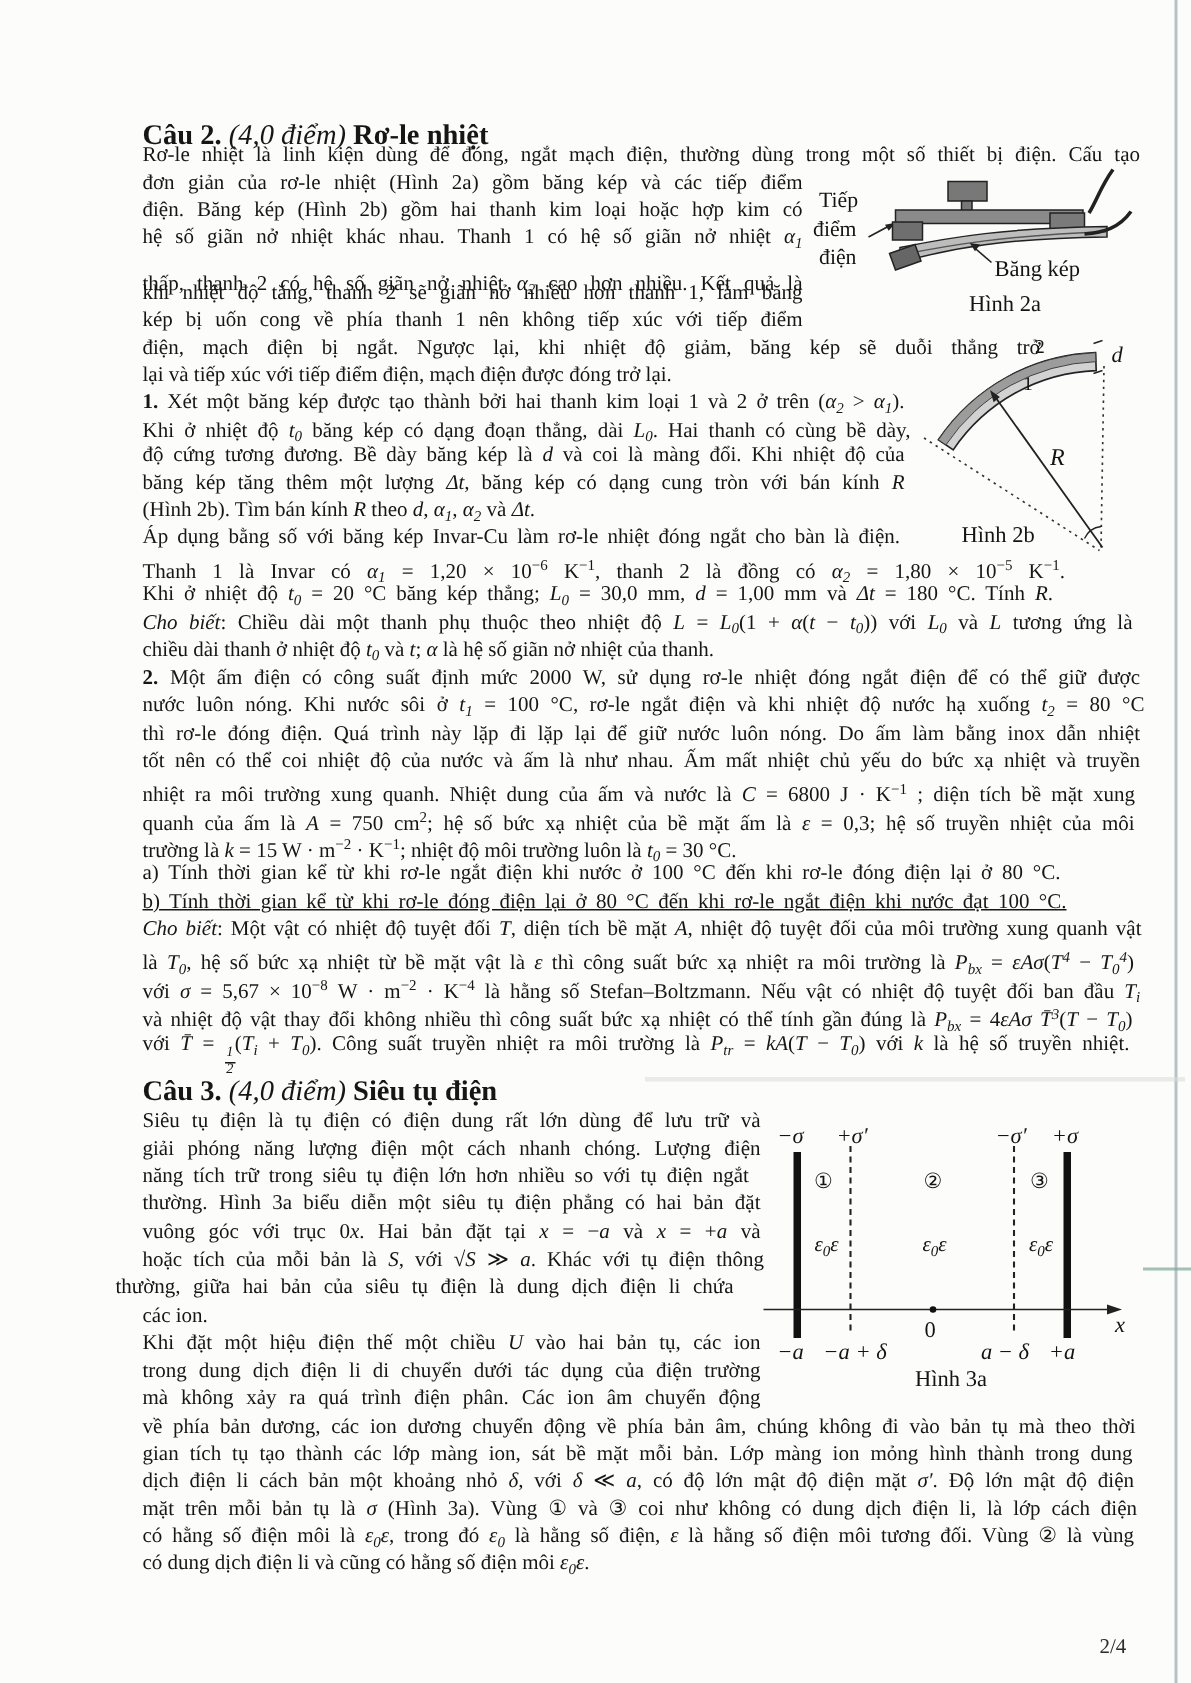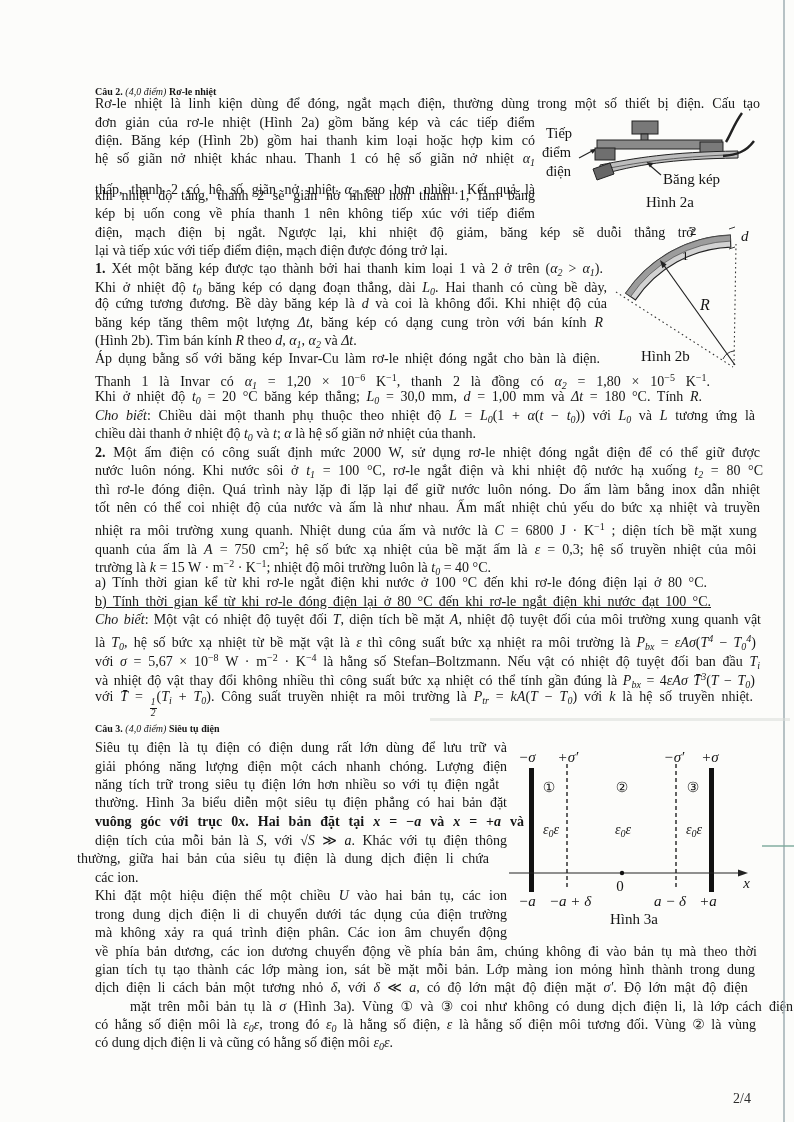--- a/index.html
+++ b/index.html
@@ -3,21 +3,21 @@
 <meta charset="utf-8">
 <style>
   html,body{margin:0;padding:0;background:#e8e8e8;}
   .page{position:relative;width:794px;height:1122px;background:#fcfcfa;overflow:hidden;
         font-family:"Liberation Serif","DejaVu Serif",serif;color:#161616;}
   .line{position:absolute;white-space:nowrap;font-size:14px;line-height:19px;}
   .line .inner{display:inline-block;white-space:nowrap;}
   .s-b{font-weight:bold}
   .s-i{font-style:italic}
   .s-m{font-style:italic}
-  .s-h{font-size:10px}
+  .s-h{font-size:19px}
   .s-sub{font-size:10px;vertical-align:-3px}
   .s-sup{font-size:10px;vertical-align:5px}
   .s-frac{display:inline-flex;flex-direction:column;align-items:center;font-size:9.5px;
           line-height:1.05;vertical-align:-4px;font-style:italic}
   .s-frac .fr-top{border-bottom:1px solid #161616;padding:0 1px}
   .fig{position:absolute;}
   .fig text{font-family:"Liberation Serif","DejaVu Serif",serif;fill:#141414;}
   .footer{position:absolute;left:733px;top:1091px;font-size:14px;color:#2b2b2b;}
   .scan-line{position:absolute;left:783px;top:0;width:2px;height:1122px;background:#aab7bb;opacity:.85;}
   .scan-tick{position:absolute;left:762px;top:845px;width:32px;height:2px;background:#7ba89a;opacity:.7;}
@@ -34,61 +34,61 @@
       <div class="line" style="left: 95px; top: 113px;"><span class="inner" style="word-spacing: 5.46394px;"><span>đơn giản của rơ-le nhiệt (Hình 2a) gồm băng kép và các tiếp điểm</span></span></div>
       <div class="line" style="left: 95px; top: 131px;"><span class="inner" style="word-spacing: 5.16226px;"><span>điện. Băng kép (Hình 2b) gồm hai thanh kim loại hoặc hợp kim có</span></span></div>
       <div class="line" style="left: 95px; top: 149px;"><span class="inner" style="word-spacing: 5.19583px;"><span>hệ số giãn nở nhiệt khác nhau. Thanh 1 có hệ số giãn nở nhiệt </span><span class="s-m">α</span><span class="s-m s-sub">1</span></span></div>
       <div class="line" style="left: 95px; top: 168px; margin-top: 12px;"><span class="inner" style="word-spacing: 5.20521px;"><span>thấp, thanh 2 có hệ số giãn nở nhiệt </span><span class="s-m">α</span><span class="s-m s-sub">2</span><span> cao hơn nhiều. Kết quả là</span></span></div>
       <div class="line" style="left: 95px; top: 186px;"><span class="inner" style="word-spacing: 5.20871px;"><span>khi nhiệt độ tăng, thanh 2 sẽ giãn nở nhiều hơn thanh 1, làm băng</span></span></div>
       <div class="line" style="left: 95px; top: 204px;"><span class="inner" style="word-spacing: 5.18192px;"><span>kép bị uốn cong về phía thanh 1 nên không tiếp xúc với tiếp điểm</span></span></div>
       <div class="line" style="left: 95px; top: 223px;"><span class="inner" style="word-spacing: 9px;"><span>điện, mạch điện bị ngắt. Ngược lại, khi nhiệt độ giảm, băng kép sẽ duỗi thẳng trở</span></span></div>
       <div class="line" style="left: 95px; top: 241px;"><span class="inner"><span>lại và tiếp xúc với tiếp điểm điện, mạch điện được đóng trở lại.</span></span></div>
       <div class="line" style="left: 95px; top: 259px;"><span class="inner" style="word-spacing: 2.52734px;"><span class="s-b">1.</span><span> Xét một băng kép được tạo thành bởi hai thanh kim loại 1 và 2 ở trên (</span><span class="s-m">α</span><span class="s-m s-sub">2</span><span> &gt; </span><span class="s-m">α</span><span class="s-m s-sub">1</span><span>).</span></span></div>
       <div class="line" style="left: 95px; top: 278px;"><span class="inner" style="word-spacing: 3.26997px;"><span>Khi ở nhiệt độ </span><span class="s-m">t</span><span class="s-m s-sub">0</span><span> băng kép có dạng đoạn thẳng, dài </span><span class="s-m">L</span><span class="s-m s-sub">0</span><span>. Hai thanh có cùng bề dày,</span></span></div>
-      <div class="line" style="left: 95px; top: 294px;"><span class="inner" style="word-spacing: 3.07118px;"><span>độ cứng tương đương. Bề dày băng kép là </span><span class="s-m">d</span><span> và coi là không đổi. Khi nhiệt độ của</span></span></div>
+      <div class="line" style="left: 95px; top: 294px;"><span class="inner" style="word-spacing: 3.07118px;"><span>độ cứng tương đương. Bề dày băng kép là </span><span class="s-m">d</span><span> và coi là màng đổi. Khi nhiệt độ của</span></span></div>
       <div class="line" style="left: 95px; top: 313px;"><span class="inner" style="word-spacing: 4.53809px;"><span>băng kép tăng thêm một lượng </span><span class="s-m">Δt</span><span>, băng kép có dạng cung tròn với bán kính </span><span class="s-m">R</span></span></div>
       <div class="line" style="left: 95px; top: 331px;"><span class="inner"><span>(Hình 2b). Tìm bán kính </span><span class="s-m">R</span><span> theo </span><span class="s-m">d</span><span>, </span><span class="s-m">α</span><span class="s-m s-sub">1</span><span>, </span><span class="s-m">α</span><span class="s-m s-sub">2</span><span> và </span><span class="s-m">Δt</span><span>.</span></span></div>
       <div class="line" style="left: 95px; top: 349px;"><span class="inner" style="word-spacing: 2.63672px;"><span>Áp dụng bằng số với băng kép Invar-Cu làm rơ-le nhiệt đóng ngắt cho bàn là điện.</span></span></div>
       <div class="line" style="left: 95px; top: 368px;"><span class="inner" style="word-spacing: 7.30134px;"><span>Thanh 1 là Invar có </span><span class="s-m">α</span><span class="s-m s-sub">1</span><span> = 1,20 × 10</span><span class="s-sup">−6</span><span> K</span><span class="s-sup">−1</span><span>, thanh 2 là đồng có </span><span class="s-m">α</span><span class="s-m s-sub">2</span><span> = 1,80 × 10</span><span class="s-sup">−5</span><span> K</span><span class="s-sup">−1</span><span>.</span></span></div>
       <div class="line" style="left: 95px; top: 387px;"><span class="inner" style="word-spacing: 3.13437px;"><span>Khi ở nhiệt độ </span><span class="s-m">t</span><span class="s-m s-sub">0</span><span> = 20 °C băng kép thẳng; </span><span class="s-m">L</span><span class="s-m s-sub">0</span><span> = 30,0 mm, </span><span class="s-m">d</span><span> = 1,00 mm và </span><span class="s-m">Δt</span><span> = 180 °C. Tính </span><span class="s-m">R</span><span>.</span></span></div>
       <div class="line" style="left: 95px; top: 406px;"><span class="inner" style="word-spacing: 4.13867px;"><span class="s-i">Cho biết</span><span>: Chiều dài một thanh phụ thuộc theo nhiệt độ </span><span class="s-m">L</span><span> = </span><span class="s-m">L</span><span class="s-m s-sub">0</span><span>(1 + </span><span class="s-m">α</span><span>(</span><span class="s-m">t</span><span> − </span><span class="s-m">t</span><span class="s-m s-sub">0</span><span>)) với </span><span class="s-m">L</span><span class="s-m s-sub">0</span><span> và </span><span class="s-m">L</span><span> tương ứng là</span></span></div>
       <div class="line" style="left: 95px; top: 424px;"><span class="inner"><span>chiều dài thanh ở nhiệt độ </span><span class="s-m">t</span><span class="s-m s-sub">0</span><span> và </span><span class="s-m">t</span><span>; </span><span class="s-m">α</span><span> là hệ số giãn nở nhiệt của thanh.</span></span></div>
       <div class="line" style="left: 95px; top: 443px;"><span class="inner" style="word-spacing: 4.31534px;"><span class="s-b">2.</span><span> Một ấm điện có công suất định mức 2000 W, sử dụng rơ-le nhiệt đóng ngắt điện để có thể giữ được</span></span></div>
       <div class="line" style="left: 95px; top: 461px;"><span class="inner" style="word-spacing: 4.16406px;"><span>nước luôn nóng. Khi nước sôi ở </span><span class="s-m">t</span><span class="s-m s-sub">1</span><span> = 100 °C, rơ-le ngắt điện và khi nhiệt độ nước hạ xuống </span><span class="s-m">t</span><span class="s-m s-sub">2</span><span> = 80 °C</span></span></div>
       <div class="line" style="left: 95px; top: 480px;"><span class="inner" style="word-spacing: 4.08665px;"><span>thì rơ-le đóng điện. Quá trình này lặp đi lặp lại để giữ nước luôn nóng. Do ấm làm bằng inox dẫn nhiệt</span></span></div>
       <div class="line" style="left: 95px; top: 498px;"><span class="inner" style="word-spacing: 3.36784px;"><span>tốt nên có thể coi nhiệt độ của nước và ấm là như nhau. Ấm mất nhiệt chủ yếu do bức xạ nhiệt và truyền</span></span></div>
       <div class="line" style="left: 95px; top: 517px;"><span class="inner" style="word-spacing: 3.305px;"><span>nhiệt ra môi trường xung quanh. Nhiệt dung của ấm và nước là </span><span class="s-m">C</span><span>  = 6800 J · K</span><span class="s-sup">−1</span><span> ; diện tích bề mặt xung</span></span></div>
       <div class="line" style="left: 95px; top: 536px;"><span class="inner" style="word-spacing: 3.54514px;"><span>quanh của ấm là </span><span class="s-m">A</span><span>  = 750 cm</span><span class="s-sup">2</span><span>; hệ số bức xạ nhiệt của bề mặt ấm là </span><span class="s-m">ε</span><span> = 0,3; hệ số truyền nhiệt của môi</span></span></div>
-      <div class="line" style="left: 95px; top: 554px;"><span class="inner"><span>trường là </span><span class="s-m">k</span><span> = 15 W · m</span><span class="s-sup">−2</span><span> · K</span><span class="s-sup">−1</span><span>; nhiệt độ môi trường luôn là </span><span class="s-m">t</span><span class="s-m s-sub">0</span><span> = 40 °C.</span></span></div>
+      <div class="line" style="left: 95px; top: 554px;"><span class="inner"><span>trường là </span><span class="s-m">k</span><span> = 15 W · m</span><span class="s-sup">−2</span><span> · K</span><span class="s-sup">−1</span><span>; nhiệt độ môi trường luôn là </span><span class="s-m">t</span><span class="s-m s-sub">0</span><span> = 30 °C.</span></span></div>
       <div class="line" style="left: 95px; top: 573px;"><span class="inner" style="word-spacing: 3.05299px;"><span>a) Tính thời gian kể từ khi rơ-le ngắt điện khi nước ở 100 °C đến khi rơ-le đóng điện lại ở 80 °C.</span></span></div>
       <div class="line" style="left: 95px; top: 592px;"><span class="inner" style="word-spacing: 2.77106px; text-decoration: underline;"><span>b) Tính thời gian kể từ khi rơ-le đóng điện lại ở 80 °C đến khi rơ-le ngắt điện khi nước đạt 100 °C.</span></span></div>
       <div class="line" style="left: 95px; top: 610px;"><span class="inner" style="word-spacing: 1.81706px;"><span class="s-i">Cho biết</span><span>: Một vật có nhiệt độ tuyệt đối </span><span class="s-m">T</span><span>, diện tích bề mặt </span><span class="s-m">A</span><span>, nhiệt độ tuyệt đối của môi trường xung quanh vật</span></span></div>
       <div class="line" style="left: 95px; top: 629px;"><span class="inner" style="word-spacing: 2.68113px;"><span>là </span><span class="s-m">T</span><span class="s-m s-sub">0</span><span>, hệ số bức xạ nhiệt từ bề mặt vật là </span><span class="s-m">ε</span><span> thì công suất bức xạ nhiệt ra môi trường là </span><span class="s-m">P</span><span class="s-m s-sub">bx</span><span> = </span><span class="s-m">εAσ</span><span>(</span><span class="s-m">T</span><span class="s-m s-sup">4</span><span> − </span><span class="s-m">T</span><span class="s-m s-sub">0</span><span class="s-m s-sup">4</span><span>)</span></span></div>
       <div class="line" style="left: 95px; top: 648px;"><span class="inner" style="word-spacing: 3.17839px;"><span>với </span><span class="s-m">σ</span><span> = 5,67 × 10</span><span class="s-sup">−8</span><span> W · m</span><span class="s-sup">−2</span><span> · K</span><span class="s-sup">−4</span><span> là hằng số Stefan–Boltzmann. Nếu vật có nhiệt độ tuyệt đối ban đầu </span><span class="s-m">T</span><span class="s-m s-sub">i</span></span></div>
       <div class="line" style="left: 95px; top: 667px;"><span class="inner" style="word-spacing: 2.02312px;"><span>và nhiệt độ vật thay đổi không nhiều thì công suất bức xạ nhiệt có thể tính gần đúng là </span><span class="s-m">P</span><span class="s-m s-sub">bx</span><span> = 4</span><span class="s-m">εAσ</span><span> </span><span class="s-m">T̄</span><span class="s-m s-sup">3</span><span>(</span><span class="s-m">T</span><span> − </span><span class="s-m">T</span><span class="s-m s-sub">0</span><span>)</span></span></div>
       <div class="line" style="left: 95px; top: 687px;"><span class="inner" style="word-spacing: 3.415px;"><span>với </span><span class="s-m">T̄</span><span> = </span><span class="s-frac">
             <span class="fr-top">1</span>
             <span>2</span>
           </span><span>(</span><span class="s-m">T</span><span class="s-m s-sub">i</span><span> + </span><span class="s-m">T</span><span class="s-m s-sub">0</span><span>). Công suất truyền nhiệt ra môi trường là </span><span class="s-m">P</span><span class="s-m s-sub">tr</span><span> = </span><span class="s-m">kA</span><span>(</span><span class="s-m">T</span><span> − </span><span class="s-m">T</span><span class="s-m s-sub">0</span><span>) với </span><span class="s-m">k</span><span> là hệ số truyền nhiệt.</span></span></div>
       <div class="line" style="left: 95px; top: 718px;"><span class="inner"><span class="s-b s-h">Câu 3. </span><span class="s-i s-h">(4,0 điểm) </span><span class="s-b s-h">Siêu tụ điện</span></span></div>
       <div class="line" style="left: 95px; top: 738px;"><span class="inner" style="word-spacing: 4.47292px;"><span>Siêu tụ điện là tụ điện có điện dung rất lớn dùng để lưu trữ và</span></span></div>
       <div class="line" style="left: 95px; top: 757px;"><span class="inner" style="word-spacing: 5.58125px;"><span>giải phóng năng lượng điện một cách nhanh chóng. Lượng điện</span></span></div>
       <div class="line" style="left: 95px; top: 775px;"><span class="inner" style="word-spacing: 3.08036px;"><span>năng tích trữ trong siêu tụ điện lớn hơn nhiều so với tụ điện ngắt</span></span></div>
       <div class="line" style="left: 95px; top: 793px;"><span class="inner" style="word-spacing: 4.03966px;"><span>thường. Hình 3a biểu diễn một siêu tụ điện phẳng có hai bản đặt</span></span></div>
-      <div class="line" style="left: 95px; top: 812px; font-weight: bold;"><span class="inner" style="word-spacing: 5.5px;"><span>vuông góc với trục 0</span><span class="s-m">x</span><span>. Hai bản đặt tại </span><span class="s-m">x</span><span> = −</span><span class="s-m">a</span><span> và </span><span class="s-m">x</span><span> = +</span><span class="s-m">a</span><span> và</span></span></div>
-      <div class="line" style="left: 95px; top: 831px;"><span class="inner" style="word-spacing: 3.96771px;"><span>diện tích của mỗi bản là </span><span class="s-m">S</span><span>, với </span><span class="s-m">√S</span><span> ≫ </span><span class="s-m">a</span><span>. Khác với tụ điện thông</span></span></div>
+      <div class="line" style="left: 95px; top: 812px;"><span class="inner" style="word-spacing: 5.5px;"><span>vuông góc với trục 0</span><span class="s-m">x</span><span>. Hai bản đặt tại </span><span class="s-m">x</span><span> = −</span><span class="s-m">a</span><span> và </span><span class="s-m">x</span><span> = +</span><span class="s-m">a</span><span> và</span></span></div>
+      <div class="line" style="left: 95px; top: 831px;"><span class="inner" style="word-spacing: 3.96771px;"><span>hoặc tích của mỗi bản là </span><span class="s-m">S</span><span>, với </span><span class="s-m">√S</span><span> ≫ </span><span class="s-m">a</span><span>. Khác với tụ điện thông</span></span></div>
       <div class="line" style="left: 77px; top: 849px;"><span class="inner" style="word-spacing: 4.84856px;"><span>thường, giữa hai bản của siêu tụ điện là dung dịch điện li chứa</span></span></div>
       <div class="line" style="left: 95px; top: 868px;"><span class="inner"><span>các ion.</span></span></div>
       <div class="line" style="left: 95px; top: 886px;"><span class="inner" style="word-spacing: 4.79464px;"><span>Khi đặt một hiệu điện thế một chiều </span><span class="s-m">U</span><span> vào hai bản tụ, các ion</span></span></div>
       <div class="line" style="left: 95px; top: 905px;"><span class="inner" style="word-spacing: 4.48828px;"><span>trong dung dịch điện li di chuyển dưới tác dụng của điện trường</span></span></div>
       <div class="line" style="left: 95px; top: 923px;"><span class="inner" style="word-spacing: 5.01172px;"><span>mà không xảy ra quá trình điện phân. Các ion âm chuyển động</span></span></div>
       <div class="line" style="left: 95px; top: 942px;"><span class="inner" style="word-spacing: 3.6942px;"><span>về phía bản dương, các ion dương chuyển động về phía bản âm, chúng không đi vào bản tụ mà theo thời</span></span></div>
       <div class="line" style="left: 95px; top: 960px;"><span class="inner" style="word-spacing: 3.82068px;"><span>gian tích tụ tạo thành các lớp màng ion, sát bề mặt mỗi bản. Lớp màng ion mỏng hình thành trong dung</span></span></div>
-      <div class="line" style="left: 95px; top: 978px;"><span class="inner" style="word-spacing: 3.76375px;"><span>dịch điện li cách bản một tương nhỏ </span><span class="s-m">δ</span><span>, với </span><span class="s-m">δ</span><span> ≪ </span><span class="s-m">a</span><span>, có độ lớn mật độ điện mặt </span><span class="s-m">σ′</span><span>. Độ lớn mật độ điện</span></span></div>
-      <div class="line" style="left: 95px; top: 997px;"><span class="inner" style="word-spacing: 3.76432px; margin-left: 35px;"><span>mặt trên mỗi bản tụ là </span><span class="s-m">σ</span><span> (Hình 3a). Vùng ① và ③ coi như không có dung dịch điện li, là lớp cách điện</span></span></div>
+      <div class="line" style="left: 95px; top: 978px;"><span class="inner" style="word-spacing: 3.76375px;"><span>dịch điện li cách bản một khoảng nhỏ </span><span class="s-m">δ</span><span>, với </span><span class="s-m">δ</span><span> ≪ </span><span class="s-m">a</span><span>, có độ lớn mật độ điện mặt </span><span class="s-m">σ′</span><span>. Độ lớn mật độ điện</span></span></div>
+      <div class="line" style="left: 95px; top: 997px;"><span class="inner" style="word-spacing: 3.76432px;"><span>mặt trên mỗi bản tụ là </span><span class="s-m">σ</span><span> (Hình 3a). Vùng ① và ③ coi như không có dung dịch điện li, là lớp cách điện</span></span></div>
       <div class="line" style="left: 95px; top: 1015px;"><span class="inner" style="word-spacing: 3.065px;"><span>có hằng số điện môi là </span><span class="s-m">ε</span><span class="s-m s-sub">0</span><span class="s-m">ε</span><span>, trong đó </span><span class="s-m">ε</span><span class="s-m s-sub">0</span><span> là hằng số điện, </span><span class="s-m">ε</span><span> là hằng số điện môi tương đối. Vùng ② là vùng</span></span></div>
       <div class="line" style="left: 95px; top: 1033px;"><span class="inner"><span>có dung dịch điện li và cũng có hằng số điện môi </span><span class="s-m">ε</span><span class="s-m s-sub">0</span><span class="s-m">ε</span><span>.</span></span></div>
     </div>
 
   <svg class="fig" style="left:540px;top:112px" width="232" height="102" viewBox="0 0 232 102">
     <text x="6" y="26" font-size="14.5">Tiếp</text>
     <text x="2" y="45" font-size="14.5">điểm</text>
     <text x="6" y="64" font-size="14.5">điện</text>
     <line x1="39" y1="46" x2="53" y2="38.5" stroke="#222" stroke-width="1.1"></line>
     <polygon points="57,36.5 50,37.8 52.5,41.8" fill="#222"></polygon>

